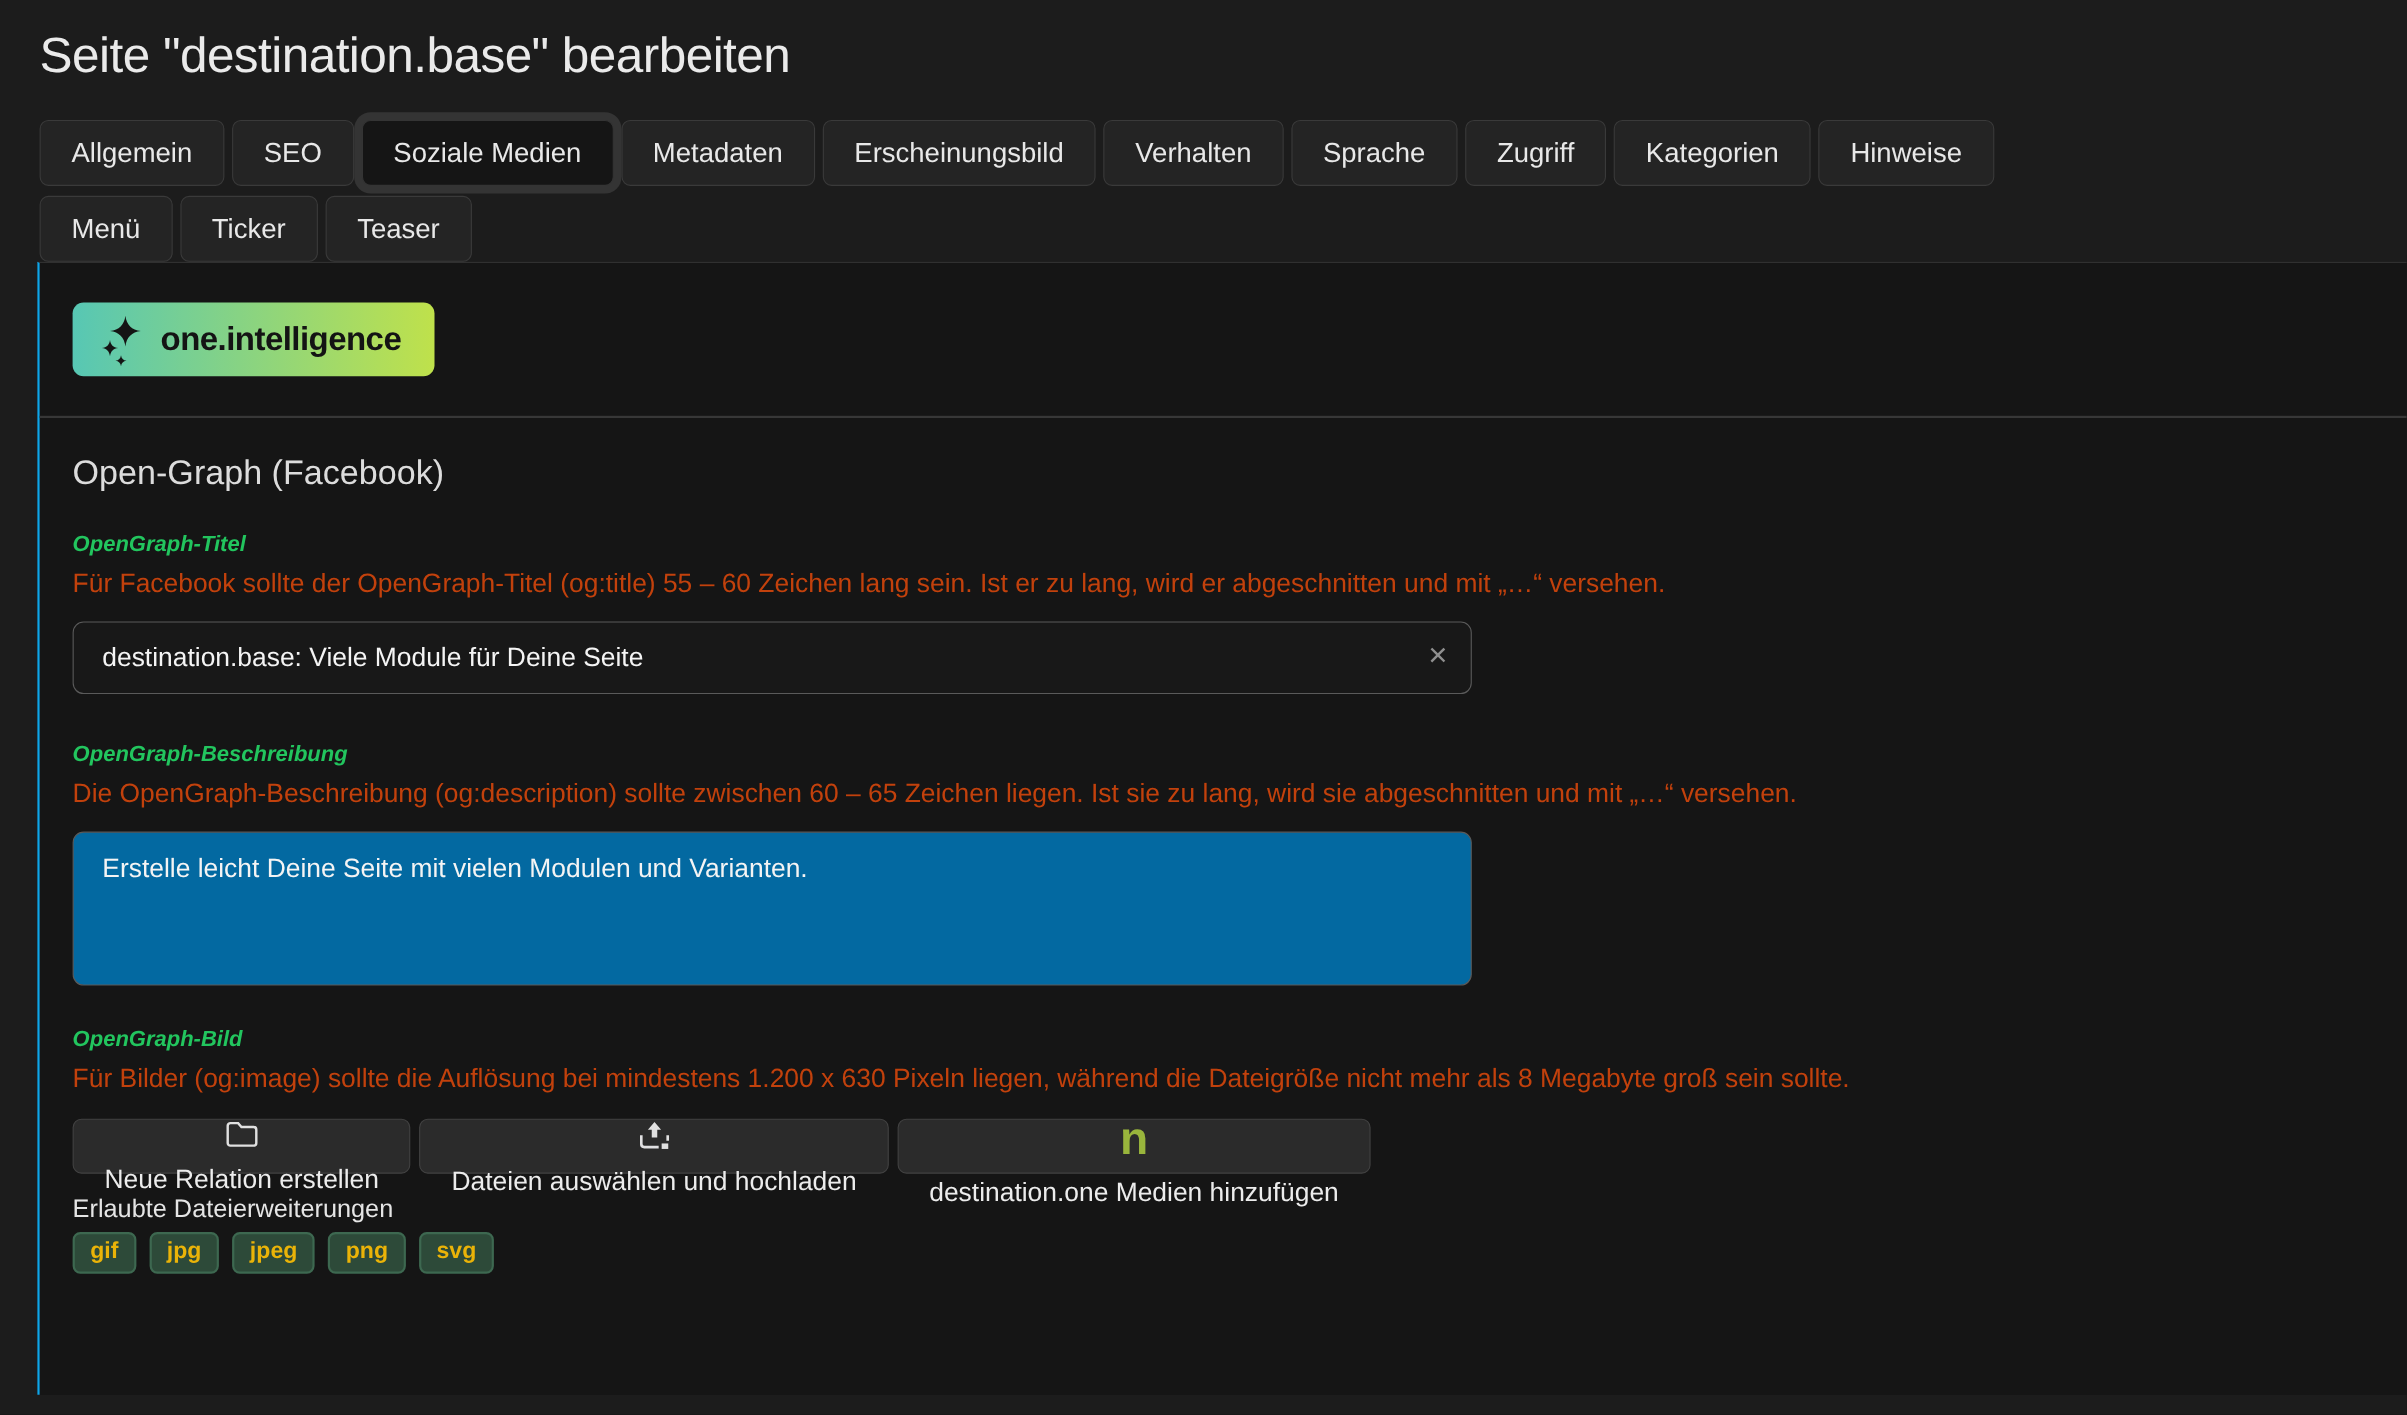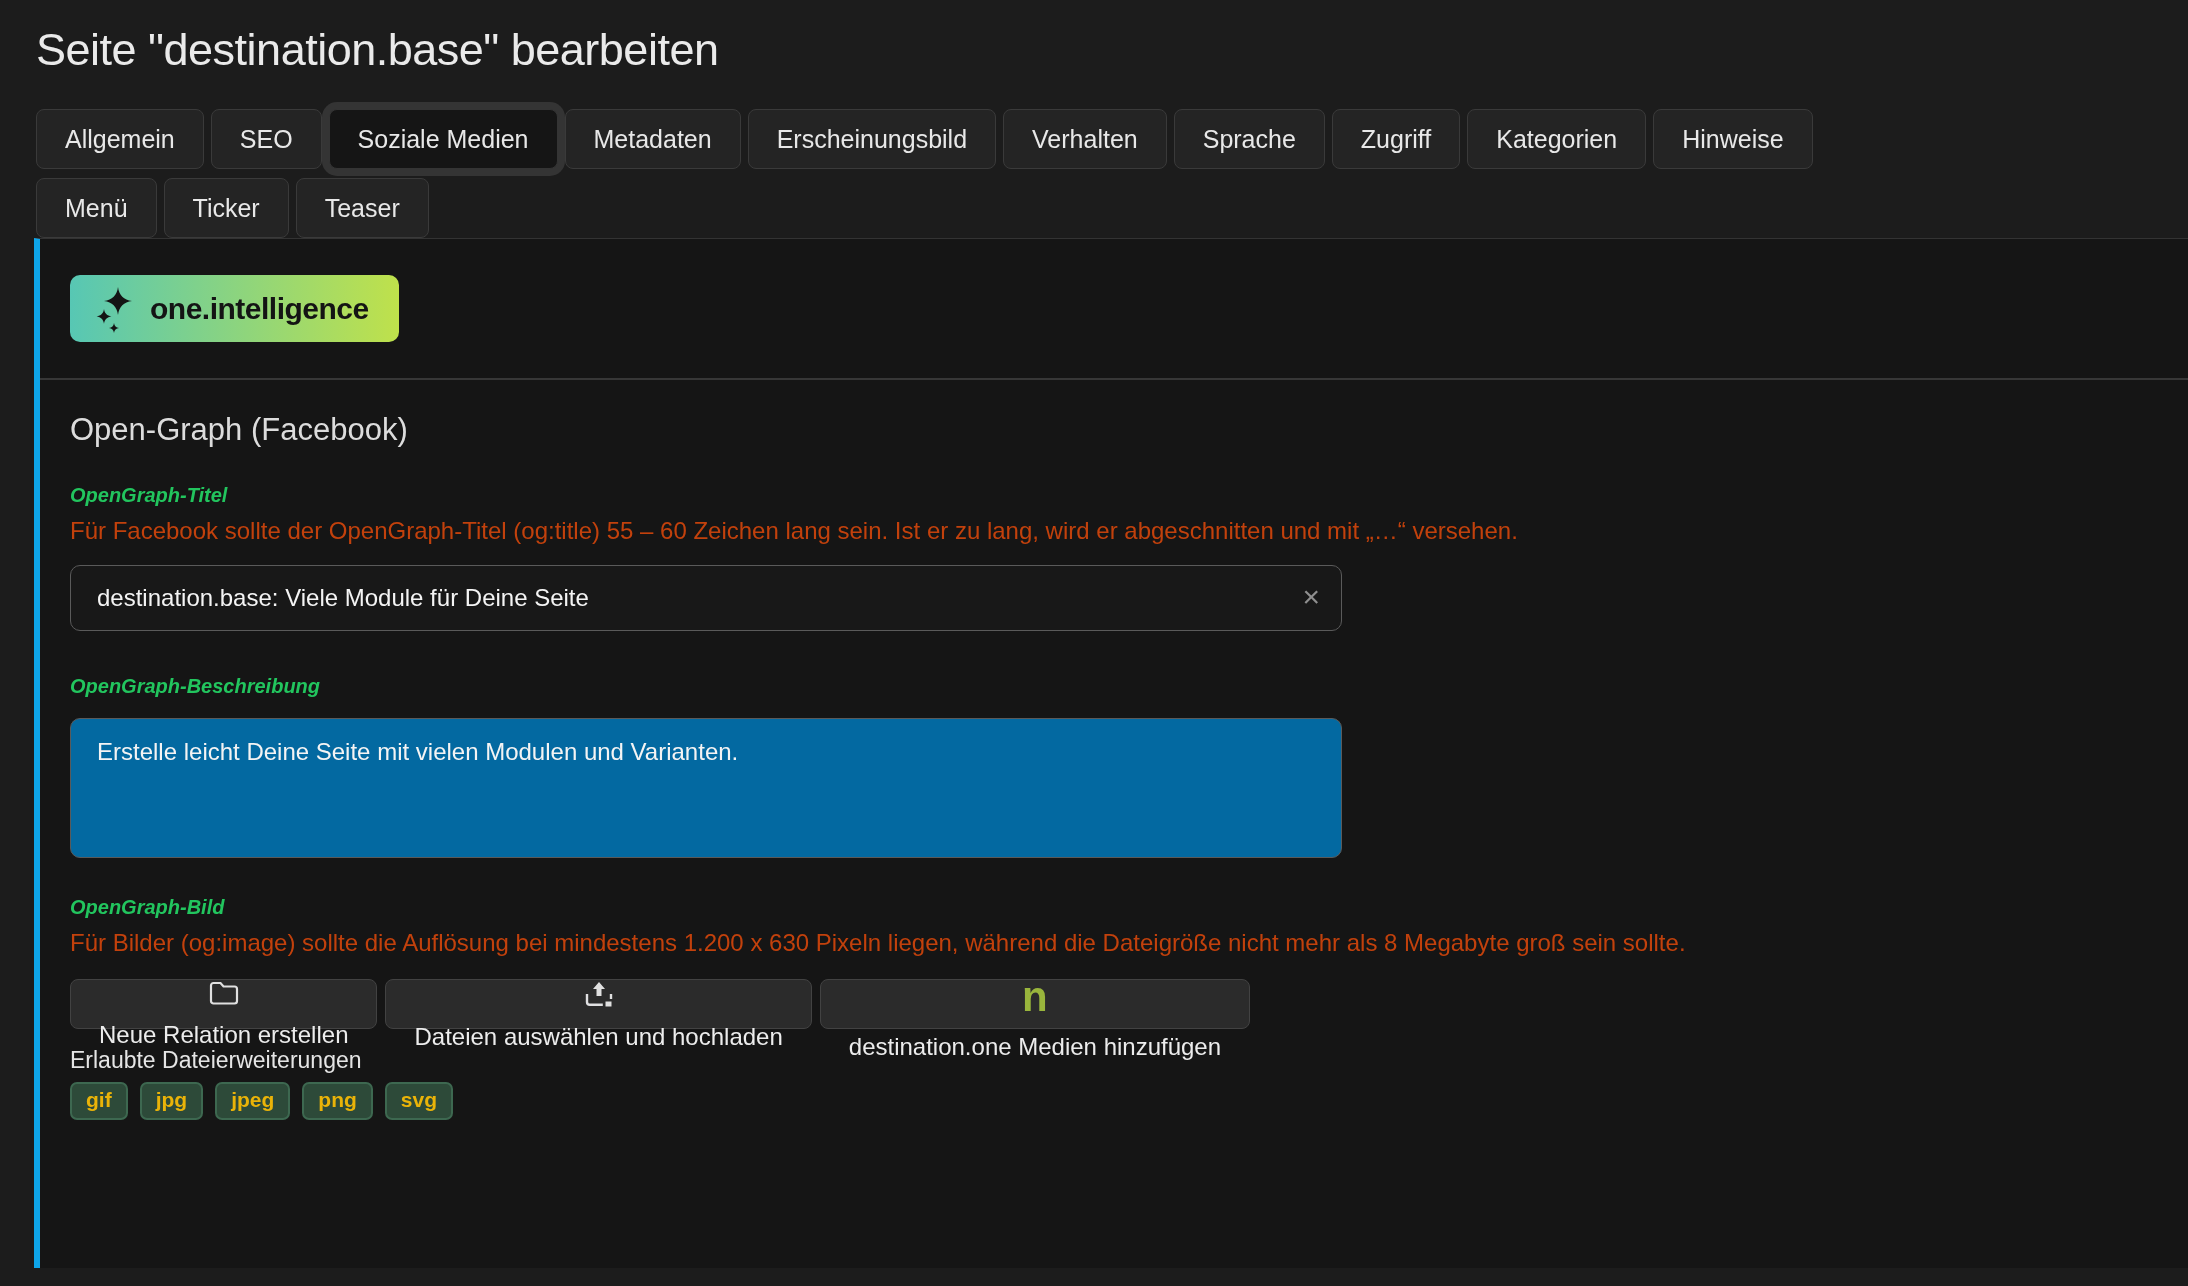--- a/index.html
+++ b/index.html
@@ -36,21 +36,21 @@
     background:#151515;
     border-color:#343434;
     box-shadow:0 0 0 7px #343434;
     z-index:2;
   }
   
   .panel {
     margin-left:34px;
     background:#151515;
     border-top:1px solid #333;
-    border-left:6px solid #0ea5e9;
+    border-left:2px solid #0ea5e9;
     padding:36px 30px 60px 30px;
     height:1030px;
   }
   .ai-btn {
     display:inline-flex; align-items:center; gap:12px;
     height:67px; padding:0 30px 0 24px;
     border:none; border-radius:10px;
     background:linear-gradient(90deg,#57c7b4 0%,#bfe14b 100%);
     color:#141414;
     font-family:"Liberation Sans", sans-serif;
@@ -219,20 +219,21 @@
   
   <div class="field-label">OpenGraph-Titel</div>
   <div class="field-help">Für Facebook sollte der OpenGraph-Titel (og:title) 55 – 60 Zeichen lang sein. Ist er zu lang, wird er abgeschnitten und mit „…“ versehen.</div>
   <div class="input-wrap">
     <input class="text-input" type="text" value="destination.base: Viele Module für Deine Seite" style="">
     <span class="clear-x">×</span>
   </div>
 
   
   <div class="field-label gap-lg">OpenGraph-Beschreibung</div>
+  <div class="field-help">Die OpenGraph-Beschreibung (og:description) sollte zwischen 60 – 65 Zeichen liegen. Ist sie zu lang, wird sie abgeschnitten und mit „…“ versehen.</div>
   <textarea class="textarea" style="">Erstelle leicht Deine Seite mit vielen Modulen und Varianten.</textarea>
 
   
   <div class="field-label gap-md">OpenGraph-Bild</div>
   <div class="field-help">Für Bilder (og:image) sollte die Auflösung bei mindestens 1.200 x 630 Pixeln liegen, während die Dateigröße nicht mehr als 8 Megabyte groß sein sollte.</div>
 
   <div class="btn-row">
     <button class="btn">
       <span style="display:inline-flex;">
         <svg width="30" height="26" viewBox="0 0 30 26" fill="none" xmlns="http://www.w3.org/2000/svg">

